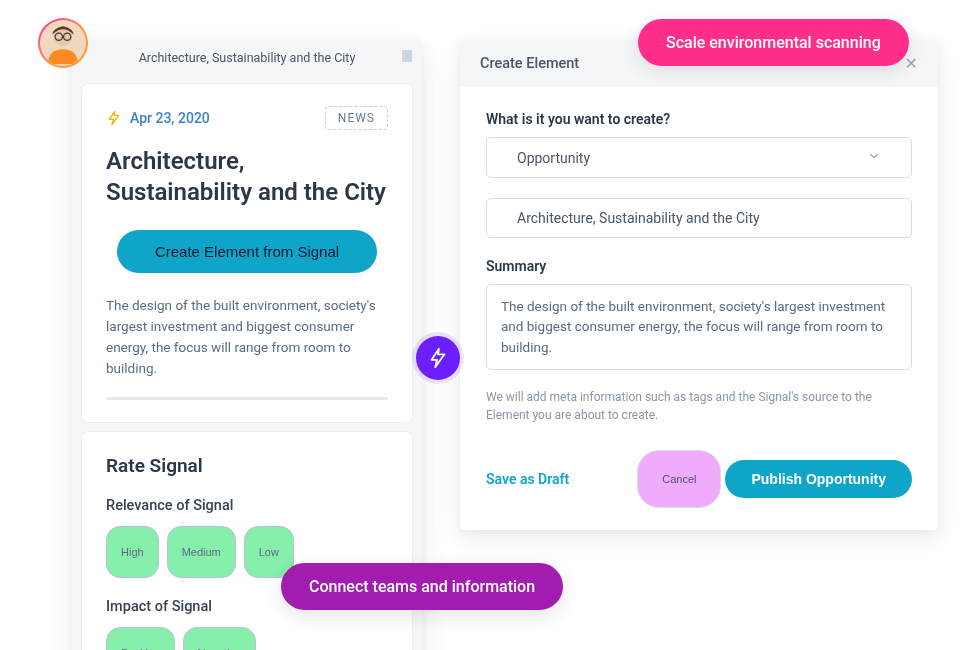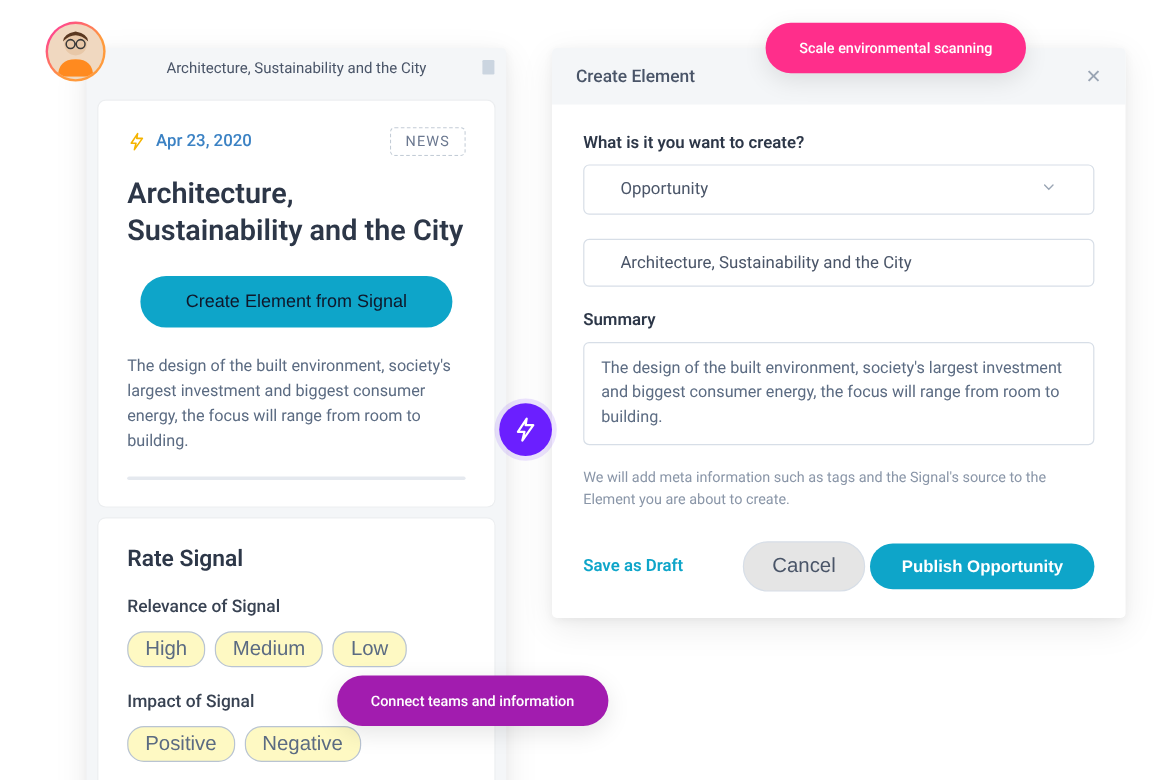--- a/index.html
+++ b/index.html
@@ -107,24 +107,24 @@
   .body-text { font-size:13.5px; color:#5b6b82; line-height:1.55; margin-bottom:18px; }
   .divider-bar { height:3px; background:#e5e9ef; border-radius:2px; }
 
   .rate-card { padding:22px 24px 24px; }
   .rate-card h2 { font-size:19px; color:#2d3748; font-weight:600; margin-bottom:20px;}
   .rate-label { font-size:14.5px; color:#384252; font-weight:500; margin-bottom:12px;}
   .chip-row { display:flex; gap:8px; margin-bottom:20px; }
   .chip-row:last-child { margin-bottom:4px;}
   .chip {
     border:1px solid #b9c4d2;
-    background:#fef9c3;
+    background:#86efac;
     border-radius:14px;
-    padding:4px 14px;
-    font-size:17px;
+    padding:19px 14px;
+    font-size:11px;
     color:#5b6b82;
     cursor:pointer;
   }
 
   
   .panel-right {
     position:absolute;
     top:40px;
     left:460px;
     width:478px;
@@ -172,46 +172,46 @@
     min-height:86px;
     resize:none;
     font-family:inherit;
     margin-bottom:14px;
   }
   .meta-note { font-size:12px; color:#8a96a8; line-height:1.5; margin-bottom:26px; }
   .btn-row { display:flex; align-items:center; gap:4px; }
   .link-btn { color:#0ea5c9; font-size:14px; font-weight:600; cursor:pointer; flex:1; }
   .outline-btn {
     border:1px solid #d7dee7;
-    background:#e5e5e5;
+    background:#f0abfc;
     color:#4a5568;
-    padding:10px 24px;
+    padding:22px 24px;
     border-radius:22px;
-    font-size:17px;
+    font-size:11px;
     cursor:pointer;
   }
   .publish-btn {
     background:#0ea5c9;
     color:#fff;
     border:none;
     padding:11px 26px;
     border-radius:22px;
     font-size:14px;
     font-weight:600;
     cursor:pointer;
   }
 
   
   .pill {
     position:absolute;
     border-radius:26px;
     color:#fff;
     font-weight:500;
     padding:14px 28px;
-    font-size:12px;
+    font-size:16px;
     z-index:40;
     box-shadow: 0 6px 20px rgba(0,0,0,0.1);
   }
   .pill-pink { background:#ff2e8b; top:19px; left:638px; }
   .pill-purple { background:#a21caf; top:563px; left:281px;text-align:center; }
 
   .bolt-circle {
     position:absolute;
     top:336px;
     left:416px;

